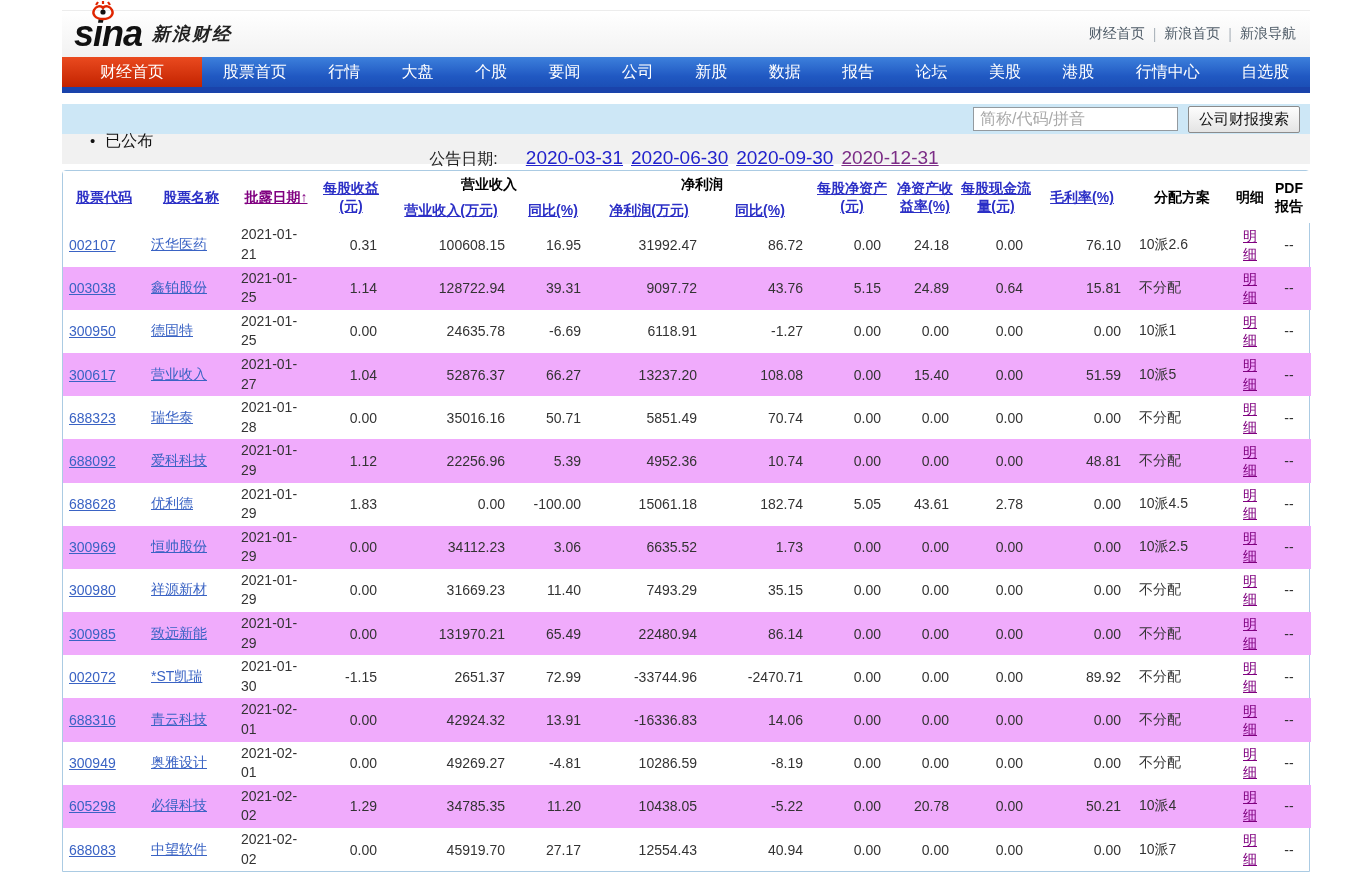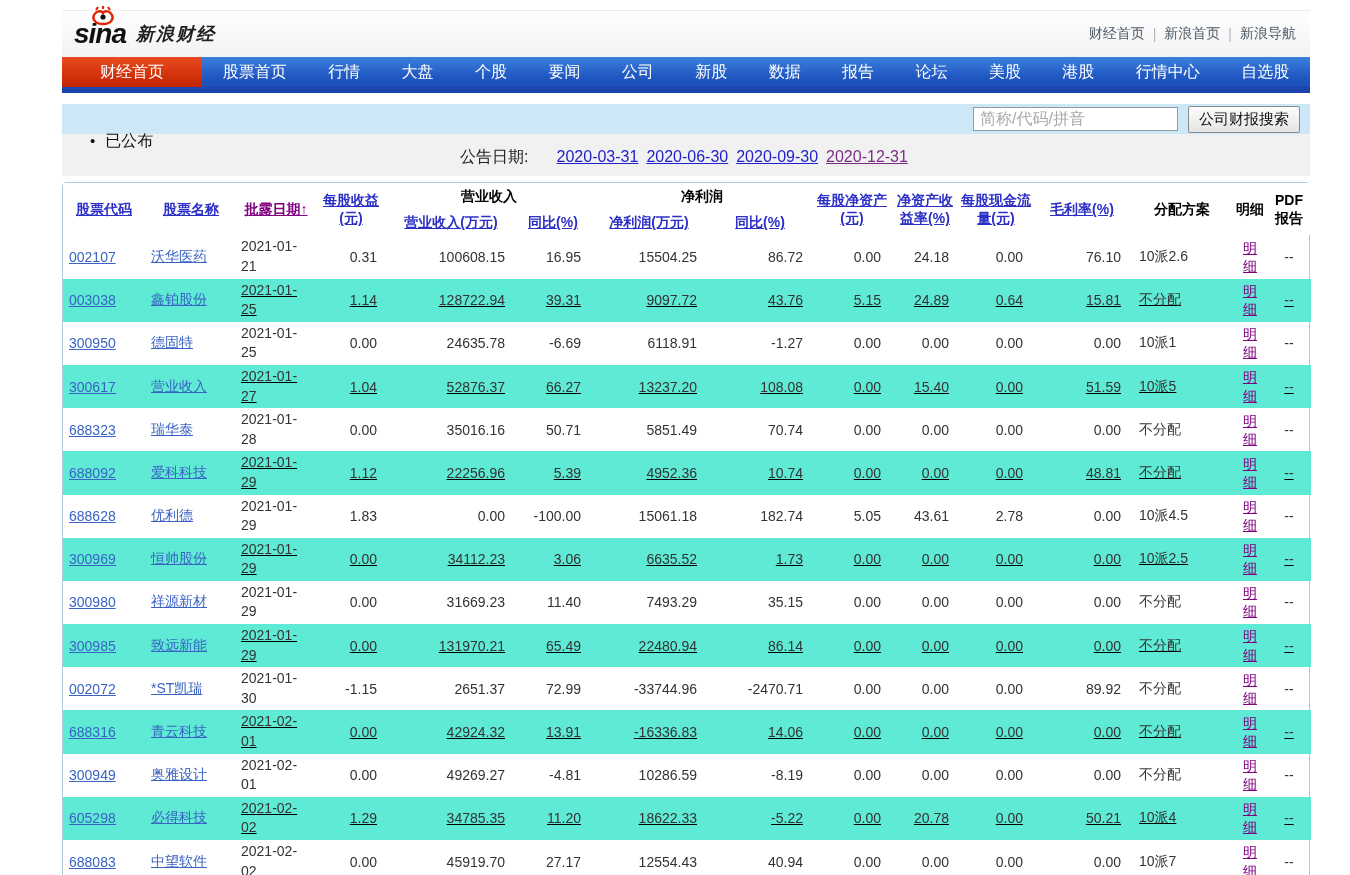--- a/index.html
+++ b/index.html
@@ -4,57 +4,57 @@
 <style>
   * { box-sizing: border-box; margin: 0; padding: 0; }
   html, body { width: 1350px; height: 875px; overflow: hidden; background: #fff;
     font-family: "Liberation Sans", "DejaVu Sans", sans-serif; }
   .page { width: 1248px; margin: 10px 40px 0 62px; }
 
   
   .brandbar { height: 47px; display: flex; align-items: center; justify-content: space-between;
     background: linear-gradient(#ffffff, #f2f2f2); border-top: 1px solid #ececec; padding: 0 14px 0 12px; }
   .logo { display: flex; align-items: center; gap: 10px; }
-  .logo-sina { font-size: 28px; font-weight: bold; font-style: italic; color: #111; letter-spacing: -1px; position: relative; }
+  .logo-sina { font-size: 36px; font-weight: bold; font-style: italic; color: #111; letter-spacing: -1px; position: relative; }
   .logo-eye { position: absolute; top: -12px; left: 16px; }
   .logo-cn { font-size: 18px; font-weight: bold; font-style: italic; color: #222; letter-spacing: 2px; }
   .toplinks { font-size: 14px; color: #aeb6bd; display: flex; gap: 8px; align-items: center; }
   .toplinks a { color: #4d5a66; text-decoration: none; }
 
   
   .nav { height: 30px; background: linear-gradient(#3d80dc, #2058c2 65%, #1b4fb6); display: flex; align-items: stretch; color: #fff; }
   .nav-item { display: flex; align-items: center; padding: 0 18px; font-size: 16px; color: #fff; text-decoration: none; white-space: nowrap; }
   .nav-item.active { background: linear-gradient(#ea4a1f, #c32300); padding: 0 38px; font-weight: normal; }
   .nav-rest { flex: 1; display: flex; justify-content: space-around; }
   .nav-bottom { height: 6px; background: #1a43ab; }
 
   
   .gap { height: 11px; }
   .blueband { height: 30px; background: #cde7f6; display: flex; align-items: center; justify-content: flex-end; gap: 10px; padding-right: 10px; }
   .search-input { width: 205px; height: 24px; border: 1px solid #949a9f; background: #fff; font-size: 16px; padding: 0 6px; color: #333; }
   .search-input::placeholder { color: #a9a9a9; }
   .search-btn { height: 27px; border: 1px solid #8b8b8b; background: linear-gradient(#fdfdfd, #e4e4e4); font-size: 15px; padding: 0 10px; color: #111; cursor: pointer; border-radius: 2px; }
-  .grayband { height: 42px; background: #f1f1f1; position: relative; }
+  .grayband { height: 30px; background: #f1f1f1; position: relative; }
   .published { position: absolute; left: 28px; top: -3px; font-size: 16px; color: #111; }
   .published .bullet { margin-right: 10px; font-size: 15px; }
   .datesrow { text-align: center; padding-top: 13px; font-size: 16px; color: #222; }
   .datesrow .dlabel { margin-right: 24px; }
-  .datesrow a { font-size: 16px; margin: 0 4px; text-decoration: underline; }
+  .datesrow a { font-size: 19px; margin: 0 4px; text-decoration: underline; }
   .datesrow a.blue { color: #2222cc; }
   .datesrow a.visited { color: #7b2d86; }
 
   
   .tablewrap { margin-top: 6px; border: 1px solid #abcbe3; border-radius: 4px 4px 0 0; }
   table { width: 1246px; border-collapse: collapse; table-layout: fixed; }
   thead th { font-size: 14px; font-weight: bold; color: #000; text-align: center; vertical-align: middle;
     padding: 4px 2px; line-height: 1.3; background: #fff; }
   thead a { color: #2b2fc6; text-decoration: underline; }
   thead a.sorted { color: #800080; }
   tbody td { font-size: 14px; color: #333; height: 42px; padding: 2px 4px; vertical-align: middle; }
-  tbody tr.alt { background: #5eead4; text-decoration: underline; }
+  tbody tr.alt { background: #f0abfc; }
   .c-code, .c-name { text-align: left; padding-left: 6px; }
   .c-date { text-align: left; line-height: 1.4; }
   .c-num { text-align: right; padding-right: 10px; }
   .c-plan { text-align: left; padding-left: 8px; }
   .c-detail { text-align: center; line-height: 1.3; }
   .c-pdf { text-align: center; color: #333; }
   tbody a.lnk-blue { color: #3a63c4; text-decoration: underline; }
   tbody a.lnk-purple { color: #800080; text-decoration: underline; }
 </style>
 </head>
@@ -163,21 +163,21 @@
         </tr>
       </thead>
       <tbody>
           <tr>
             <td class="c-code"><a href="#" class="lnk-blue">002107</a></td>
             <td class="c-name"><a href="#" class="lnk-blue">沃华医药</a></td>
             <td class="c-date">2021-01-21</td>
             <td class="c-num">0.31</td>
             <td class="c-num">100608.15</td>
             <td class="c-num">16.95</td>
-            <td class="c-num">15504.25</td>
+            <td class="c-num">31992.47</td>
             <td class="c-num">86.72</td>
             <td class="c-num">0.00</td>
             <td class="c-num">24.18</td>
             <td class="c-num">0.00</td>
             <td class="c-num">76.10</td>
             <td class="c-plan">10派2.6</td>
             <td class="c-detail"><a href="#" class="lnk-purple">明细</a></td>
             <td class="c-pdf">--</td>
           </tr>
           <tr class="alt">
@@ -384,21 +384,21 @@
             <td class="c-detail"><a href="#" class="lnk-purple">明细</a></td>
             <td class="c-pdf">--</td>
           </tr>
           <tr class="alt">
             <td class="c-code"><a href="#" class="lnk-blue">605298</a></td>
             <td class="c-name"><a href="#" class="lnk-blue">必得科技</a></td>
             <td class="c-date">2021-02-02</td>
             <td class="c-num">1.29</td>
             <td class="c-num">34785.35</td>
             <td class="c-num">11.20</td>
-            <td class="c-num">18622.33</td>
+            <td class="c-num">10438.05</td>
             <td class="c-num">-5.22</td>
             <td class="c-num">0.00</td>
             <td class="c-num">20.78</td>
             <td class="c-num">0.00</td>
             <td class="c-num">50.21</td>
             <td class="c-plan">10派4</td>
             <td class="c-detail"><a href="#" class="lnk-purple">明细</a></td>
             <td class="c-pdf">--</td>
           </tr>
           <tr>

